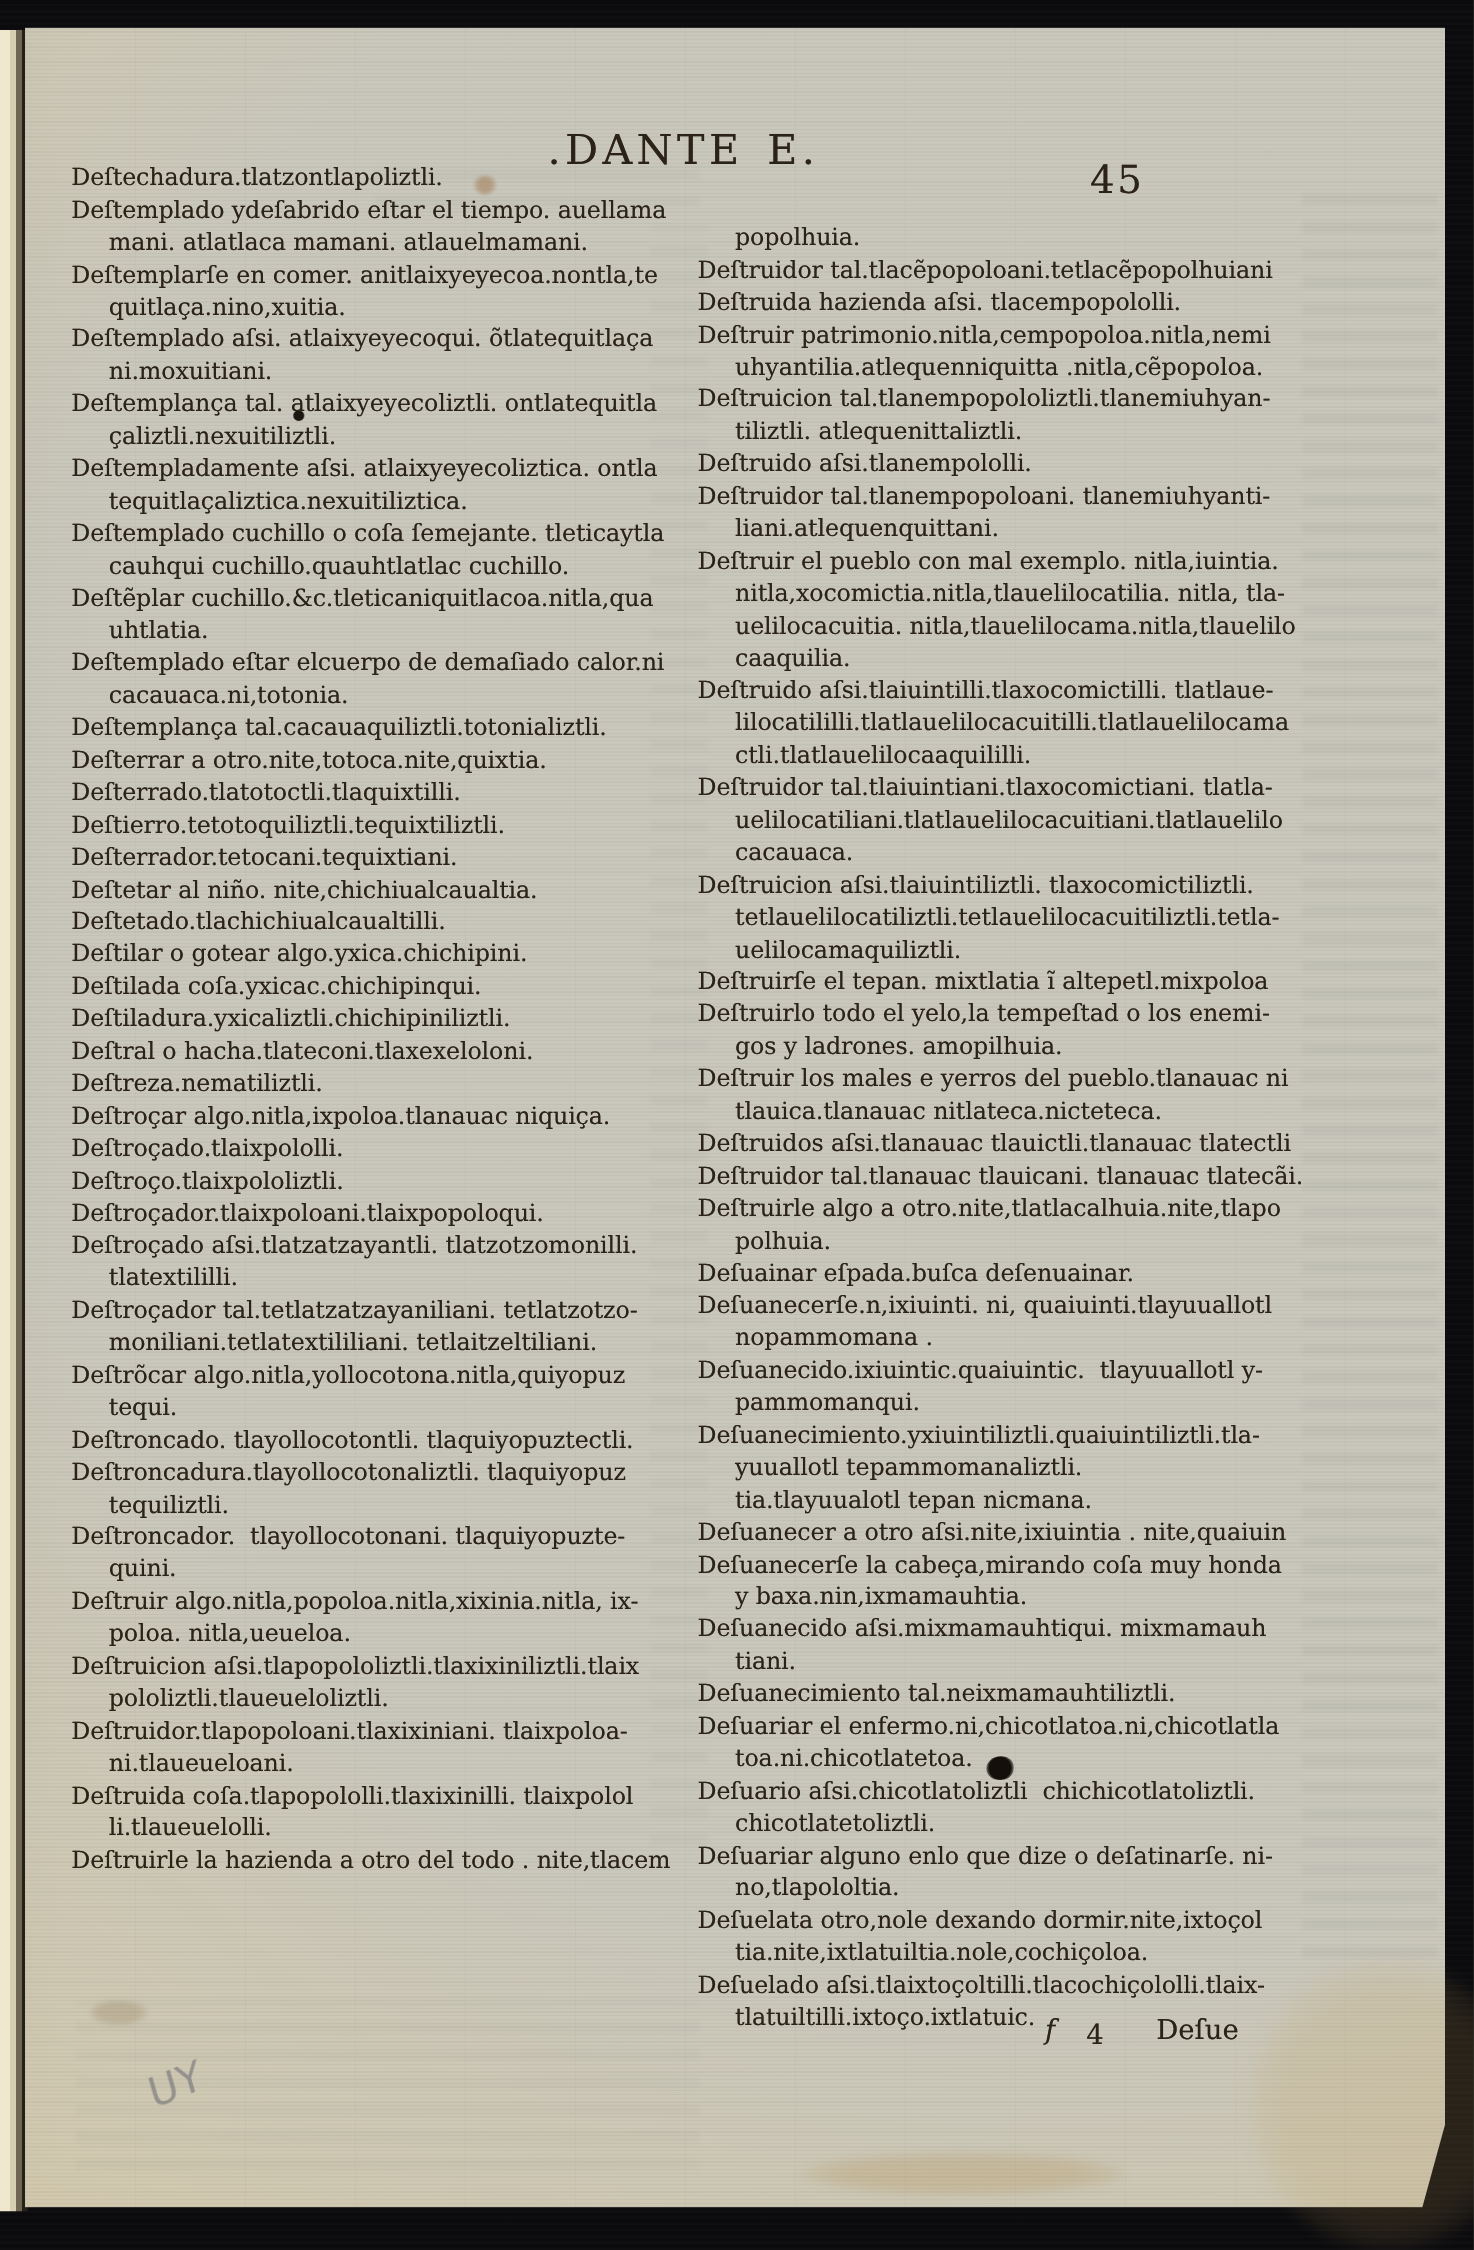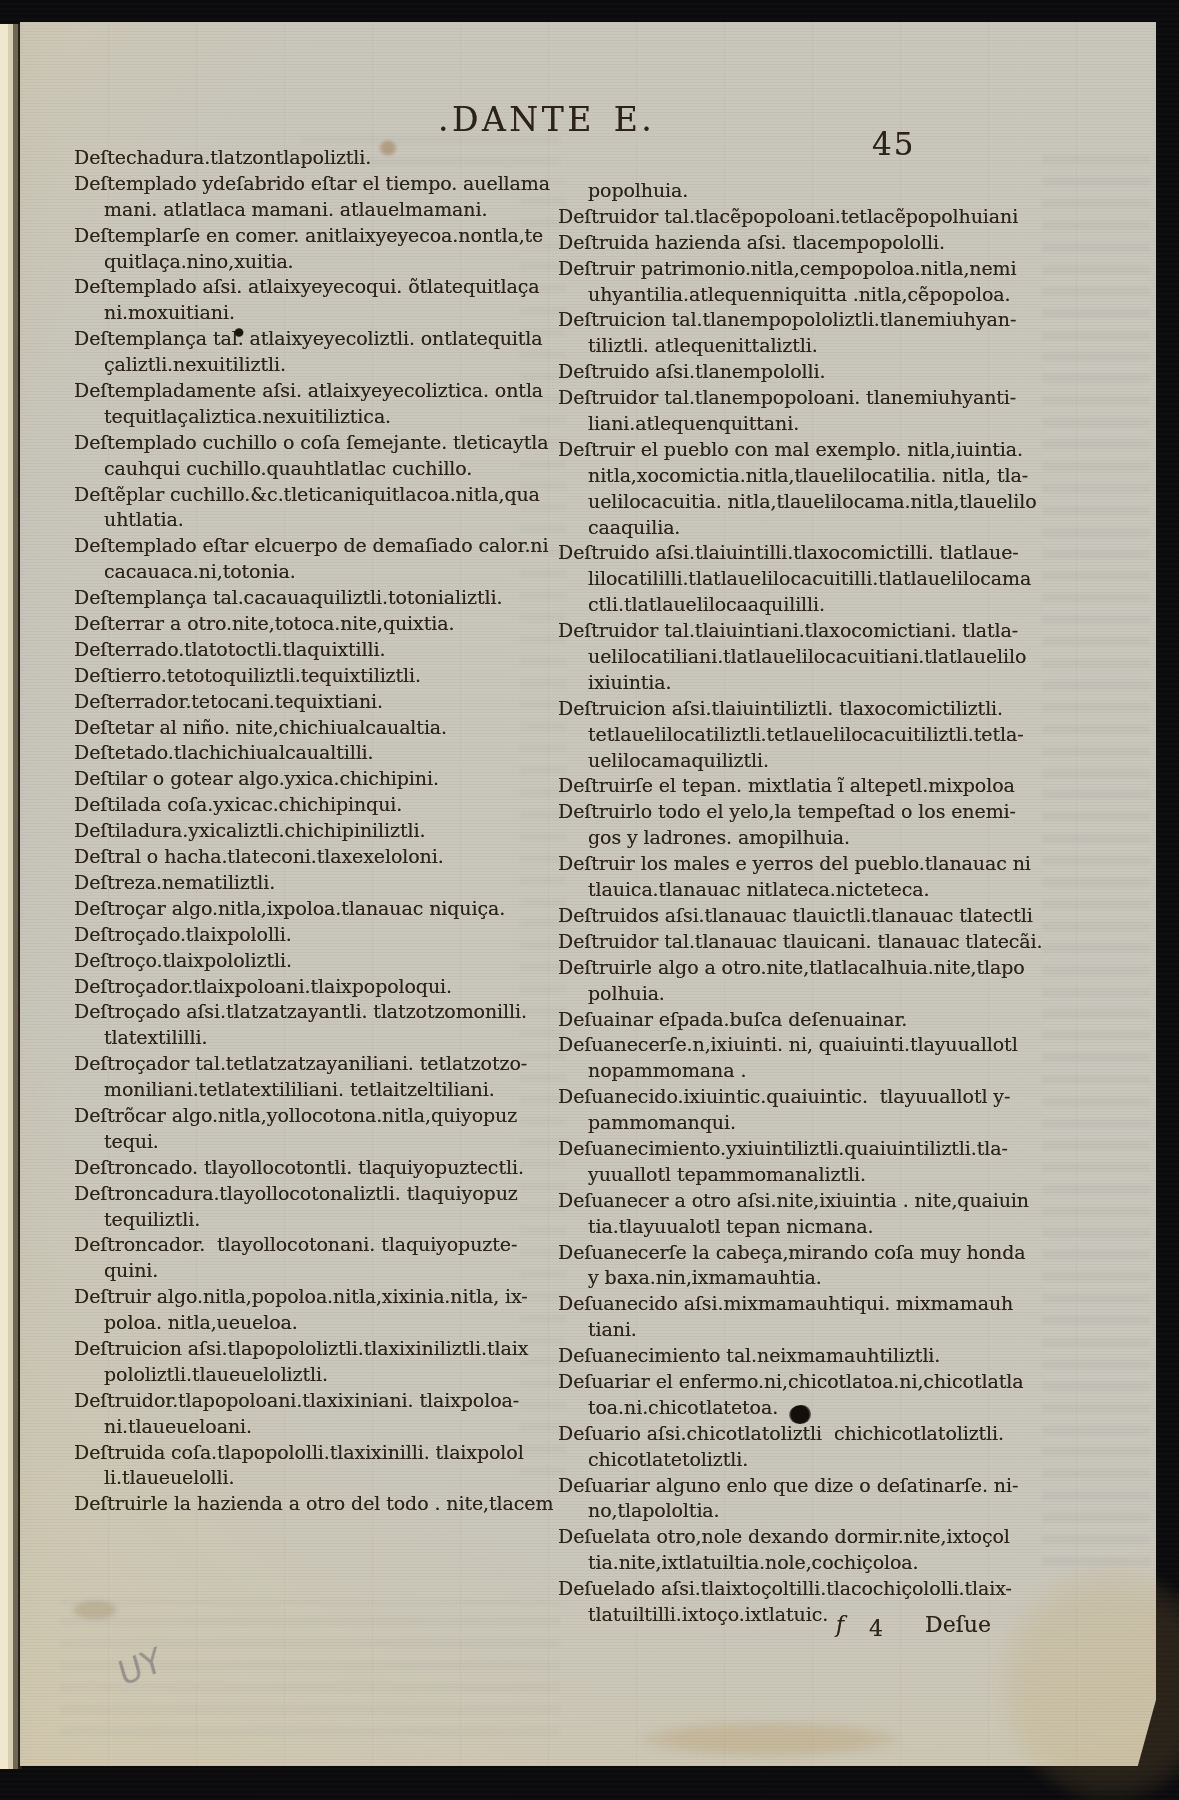--- a/index.html
+++ b/index.html
@@ -38,21 +38,21 @@
       repeating-linear-gradient(90deg, rgba(100,95,85,0.04) 0 1px, transparent 1px 88px);
     mix-blend-mode:multiply;
   }
   .ink{color:#2b2318;text-shadow:0 0 0.5px rgba(43,32,20,0.55);}
   #header-title{
     position:absolute;left:438px;top:100px;
     font-size:33px;letter-spacing:3.5px;word-spacing:5px;
   }
   #folio-number{position:absolute;left:872px;top:126px;font-size:31px;letter-spacing:2px;}
   .col{position:absolute;font-size:19px;letter-spacing:-0.1px;}
-  #column-left{left:57px;top:145px;width:522px;margin-left:17px;}
+  #column-left{left:57px;top:130px;width:522px;}
   #column-right{left:558px;top:157px;width:592px;margin-top:21px;}
   .entry{margin:0;}
   .line{white-space:pre;line-height:25.9px;height:25.9px;}
   .line.cont{padding-left:30px;}
   #signature-line{position:absolute;left:0;top:0;}
   #signature-line span{position:absolute;font-size:22px;}
   #sig-f{left:836px;top:1612px;font-style:italic;}
   #sig-4{left:869px;top:1616px;}
   #catchword{left:925px;top:1612px;}
   #handwritten-mark{
@@ -258,21 +258,21 @@
       <div class="line cont">caaquilia.</div>
     </div>
     <div class="entry">
       <div class="line">Deſtruido aſsi.tlaiuintilli.tlaxocomictilli. tlatlaue-</div>
       <div class="line cont">lilocatililli.tlatlauelilocacuitilli.tlatlauelilocama</div>
       <div class="line cont">ctli.tlatlauelilocaaquililli.</div>
     </div>
     <div class="entry">
       <div class="line">Deſtruidor tal.tlaiuintiani.tlaxocomictiani. tlatla-</div>
       <div class="line cont">uelilocatiliani.tlatlauelilocacuitiani.tlatlauelilo</div>
-      <div class="line cont">ixiuintia.</div>
+      <div class="line cont">cacauaca.</div>
     </div>
     <div class="entry">
       <div class="line">Deſtruicion aſsi.tlaiuintiliztli. tlaxocomictiliztli.</div>
       <div class="line cont">tetlauelilocatiliztli.tetlauelilocacuitiliztli.tetla-</div>
       <div class="line cont">uelilocamaquiliztli.</div>
     </div>
     <div class="entry">
       <div class="line">Deſtruirſe el tepan. mixtlatia ĩ altepetl.mixpoloa</div>
     </div>
     <div class="entry">
@@ -302,22 +302,22 @@
     </div>
     <div class="entry">
       <div class="line">Deſuanecido.ixiuintic.quaiuintic.  tlayuuallotl y-</div>
       <div class="line cont">pammomanqui.</div>
     </div>
     <div class="entry">
       <div class="line">Deſuanecimiento.yxiuintiliztli.quaiuintiliztli.tla-</div>
       <div class="line cont">yuuallotl tepammomanaliztli.</div>
     </div>
     <div class="entry">
+      <div class="line cont">tia.tlayuualotl tepan nicmana.</div>
       <div class="line">Deſuanecer a otro aſsi.nite,ixiuintia . nite,quaiuin</div>
-      <div class="line cont">tia.tlayuualotl tepan nicmana.</div>
     </div>
     <div class="entry">
       <div class="line">Deſuanecerſe la cabeça,mirando coſa muy honda</div>
       <div class="line cont">y baxa.nin,ixmamauhtia.</div>
     </div>
     <div class="entry">
       <div class="line">Deſuanecido aſsi.mixmamauhtiqui. mixmamauh</div>
       <div class="line cont">tiani.</div>
     </div>
     <div class="entry">

